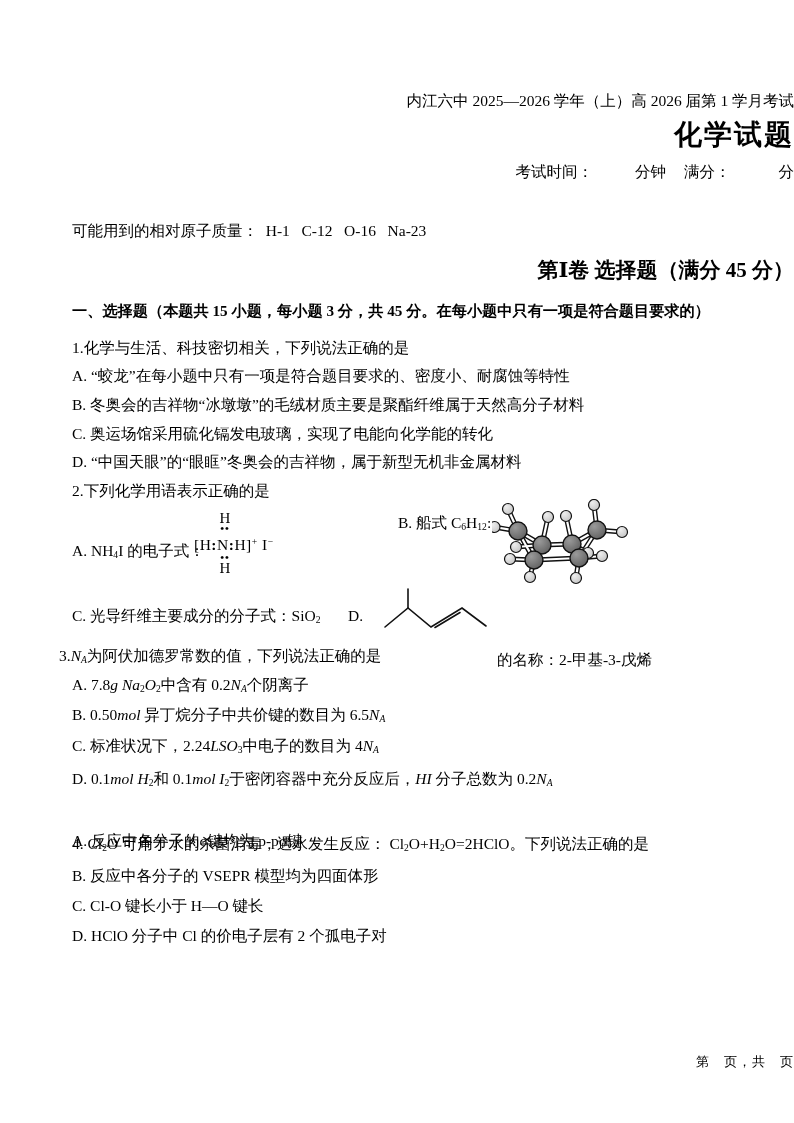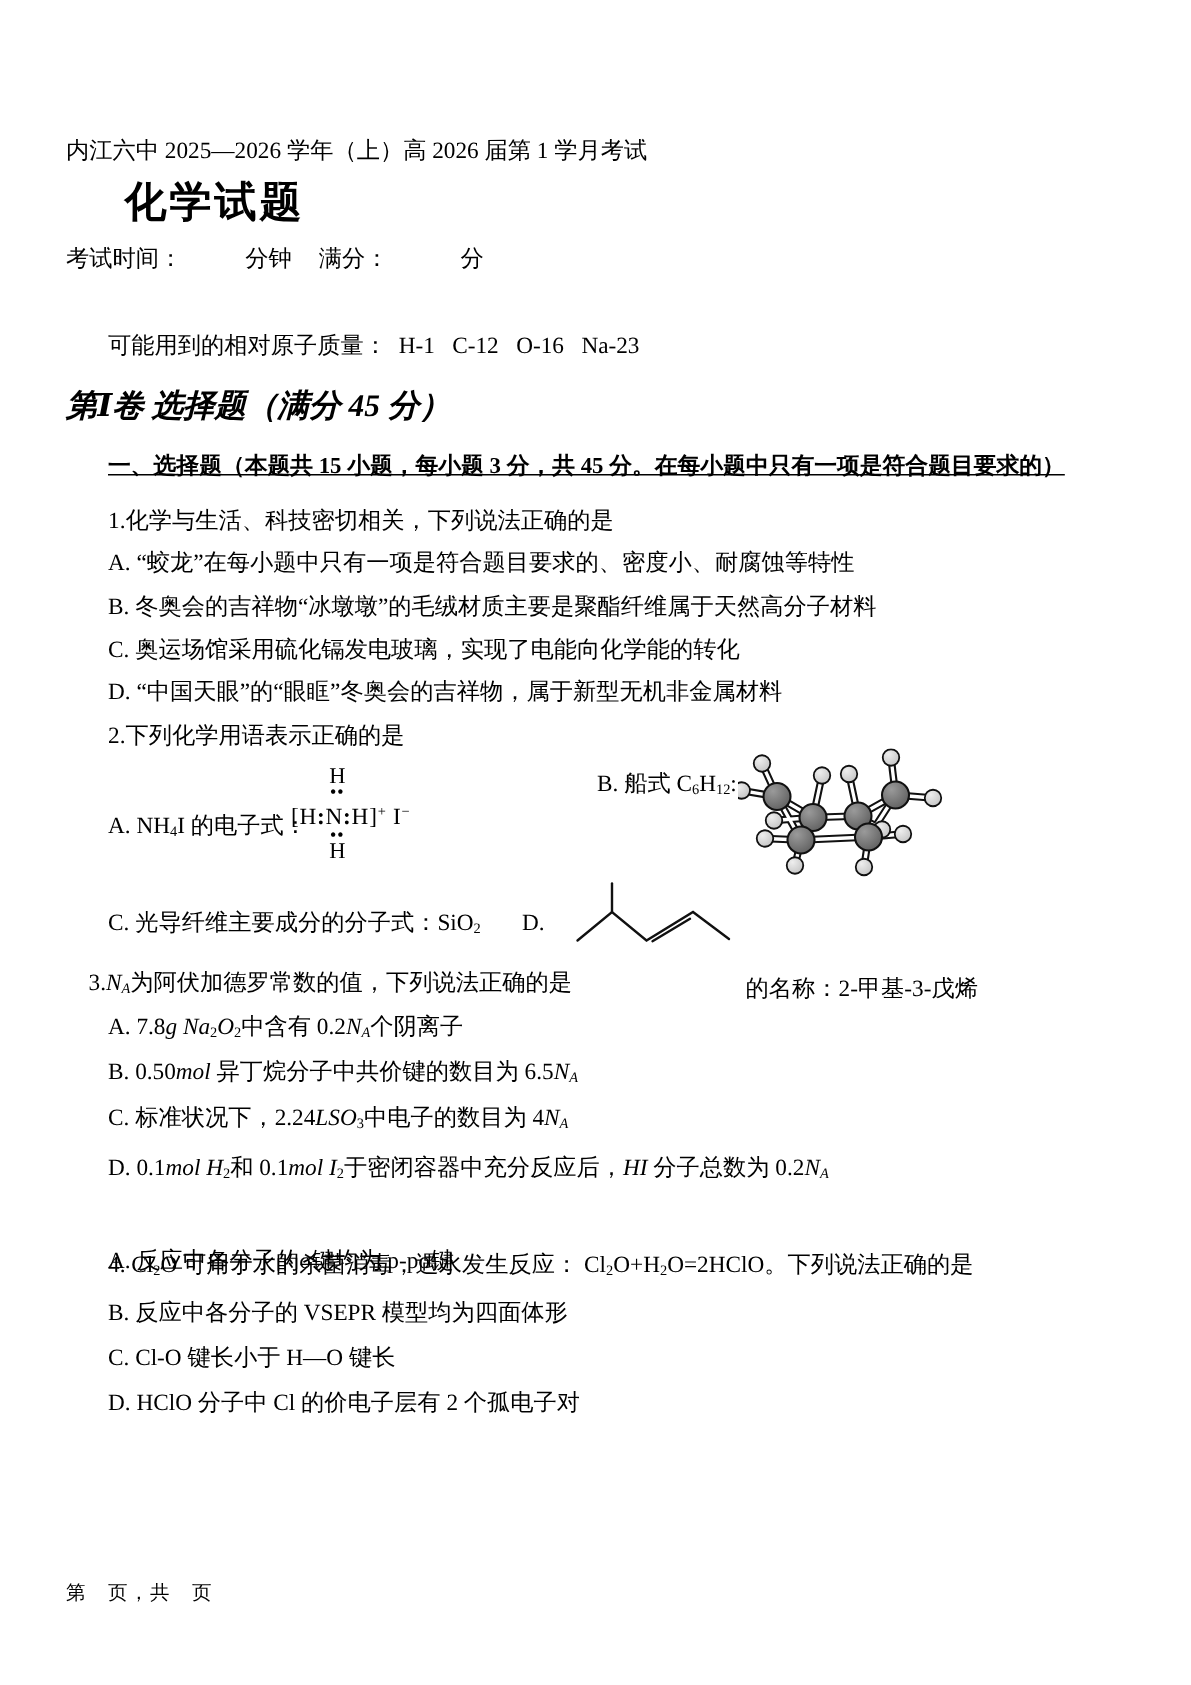--- a/index.html
+++ b/index.html
@@ -7,31 +7,31 @@
   .page {
     position:relative;
     width:794px; height:1123px;
     background:#ffffff;
     font-family:"Liberation Serif","DejaVu Serif",serif;
     color:#000;
     font-size:15.5px;
     overflow:hidden;
   }
   .abs { position:absolute; }
-  .center { left:0; right:0; text-align:left;padding-left:44px; }
+  .center { left:0; right:0; text-align:right;padding-left:44px; }
   .line { white-space:pre-wrap; line-height:20px; }
   .header-line { top:91px; font-size:15.5px; }
   .doc-title { top:116px; font-size:28px; font-weight:bold; letter-spacing:2px;margin-left:39px; }
   .exam-info { top:162px; font-size:15.5px; }
   .exam-info .blank-time { display:inline-block; width:42px; }
   .exam-info .blank-mid  { display:inline-block; width:18px; }
   .exam-info .blank-score{ display:inline-block; width:48px; }
   .atomic { top:221px; left:72px; }
-  .section-title { top:256px; font-size:21px; font-weight:bold;font-style:italic; }
-  .instruction { top:301px; left:72px; right:58px; font-weight:bold; font-size:15.2px;text-decoration:underline; }
+  .section-title { top:256px; font-size:21px; font-weight:bold; }
+  .instruction { top:301px; left:72px; right:58px; font-weight:bold; font-size:15.2px; }
   sub { font-size:62%; vertical-align:-0.22em; }
   sup { font-size:62%; vertical-align:0.55em; }
   
   .lewis { top:511px; left:194px; line-height:normal; }
   .lw-c { width:62px; text-align:center; display:block; }
   .lw-h { font-size:15px; line-height:14px; }
   .lw-dots { font-size:11px; line-height:7px; letter-spacing:1px; font-weight:bold; }
   .lw-main { font-size:15.5px; line-height:19px; letter-spacing:0.5px; white-space:nowrap; }
   .lw-main b { font-weight:bold; }
   

